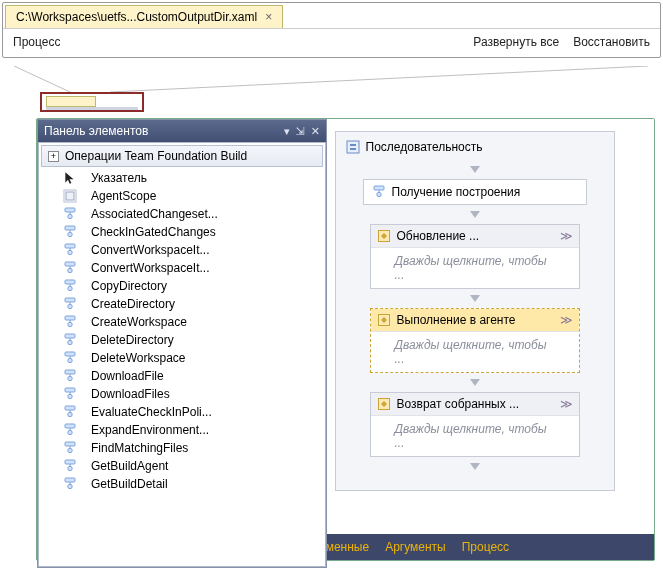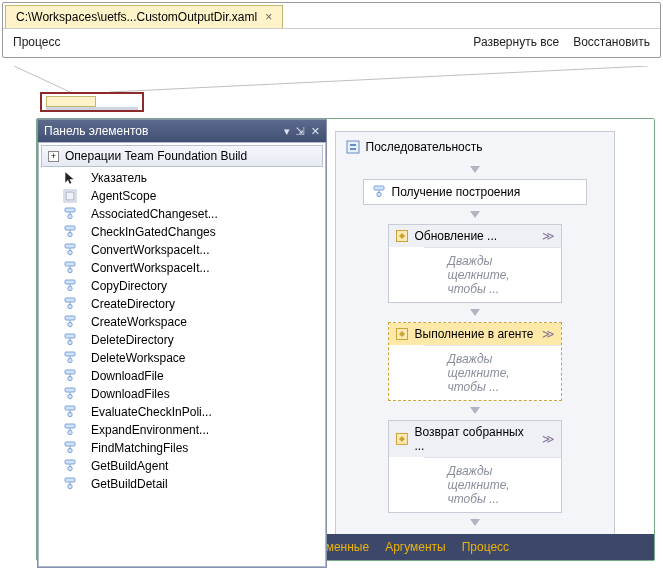--- a/index.html
+++ b/index.html
@@ -37,25 +37,25 @@
 .pointer-icon svg { width:12px; height:12px; }
 .activity-icon svg { width:14px; height:14px; }
 
 
 .canvas-wrap { flex:1; margin-left:258px; display:flex; flex-direction:column; }
 .canvas { flex:1; background:#fff; padding: 12px 8px; overflow:auto; }
 .seq-outer { border:1px solid #c7cbd6; background:#f4f5f8; padding:6px 10px 14px 10px; margin: 0 auto; width: 280px; }
 .seq-header { display:flex; align-items:center; gap:6px; padding:2px 0 6px 0; }
 .seq-body { display:flex; flex-direction:column; align-items:center; gap:4px; padding: 4px 0; }
 .arrow-down { width:0; height:0; border-left:5px solid transparent; border-right:5px solid transparent; border-top:7px solid #b0b5c2; margin:2px 0;}
-.act-card { width: 174px; border:1px solid #c7cbd6; background:#fff; display:flex; flex-direction:column; }
+.act-card { width: 210px; border:1px solid #c7cbd6; background:#fff; display:flex; flex-direction:column; }
 .act-card.highlight { border:1px dashed #caa638; }
 .act-head { display:flex; align-items:center; gap:6px; padding:4px 6px; background:#eef0f5; }
 .act-card.highlight .act-head { background:#ffe9a8; }
-.act-body { padding:6px 24px; color:#8a8f9c; font-style:italic; border-top:1px solid #e0e3ea;margin-left:35px;}
+.act-body { padding:6px 24px; color:#8a8f9c; font-style:italic; border-top:1px solid #e0e3ea;}
 .chevrons { margin-left:auto; color:#879; }
 .simple-card { width:224px; border:1px solid #c7cbd6; background:#fff; padding:5px 8px; display:flex; align-items:center; gap:6px; }
 
 
 .bottom-tabs { background:#3c476a; color:#eab308; display:flex; gap:16px; padding:6px 2px; font-size:12px; }
 .bottom-tab { cursor:pointer; }
 
 .hicon { color:#dfe4f0; cursor:pointer; font-size:11px; }
 </style>
 </head>

